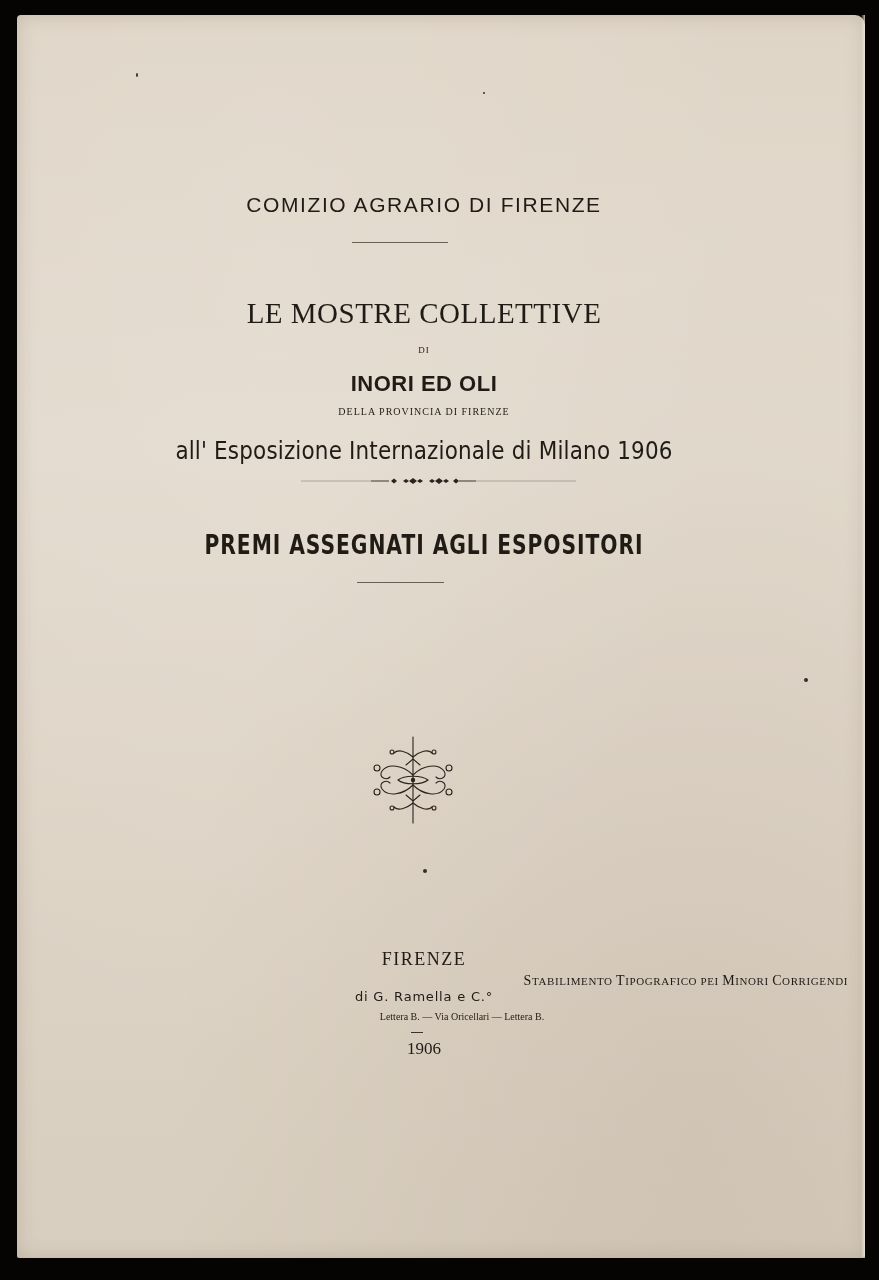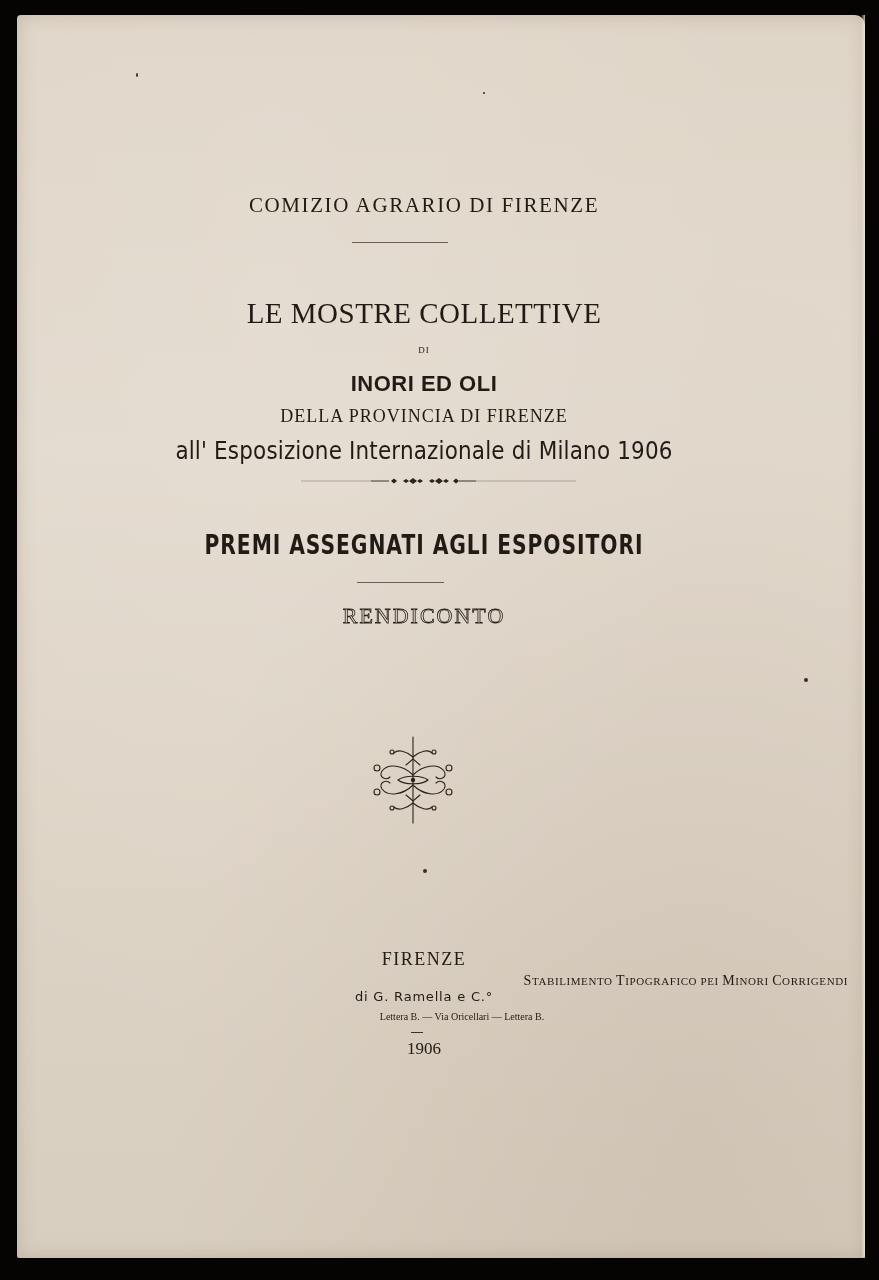--- a/index.html
+++ b/index.html
@@ -13,26 +13,26 @@
       radial-gradient(ellipse at 80% 90%, rgba(120,95,70,0.10), rgba(0,0,0,0) 55%),
       linear-gradient(180deg, #dfd5c7 0%, #e3dace 35%, #ddd3c5 70%, #d8cebf 100%);
     border-radius: 4px 10px 3px 2px;
     box-shadow: inset 0 0 18px rgba(120,100,80,0.25);
   }
   .page::after {
     content: ""; position: absolute; right: 0; top: 0; width: 4px; height: 100%;
     background: linear-gradient(90deg, rgba(255,255,255,0), rgba(240,235,225,0.8));
   }
   .txt { position: absolute; left: 0; width: 100%; text-align: center; color: #211b16; white-space: nowrap; }
-  .society { top: 178px; font-family: Liberation Serif, serif; font-size: 21px; letter-spacing: 1.6px; left: -17px; }
+  .society { top: 178px; font-family: Liberation Sans, sans-serif; font-size: 21px; letter-spacing: 1.6px; left: -17px; }
   .rule { position: absolute; height: 1px; background: #6a5f55; }
   .title1 { top: 282px; font-family: "Liberation Serif", serif; font-size: 29px; letter-spacing: 0.5px; left: -17px; transform: scaleY(1.05); }
   .di { top: 330px; font-family: "Liberation Serif", serif; font-size: 9px; letter-spacing: 1px; left: -17px; }
   .vini { top: 356px; font-family: "Liberation Sans", sans-serif; font-size: 22px; font-weight: bold; letter-spacing: 0.5px; left: -17px; }
-  .provincia { top: 391px; font-family: "Liberation Serif", serif; font-size: 18px; letter-spacing: 1px; left: -17px; }
+  .provincia { top: 391px; font-family: "Liberation Serif", serif; font-size: 10px; letter-spacing: 1px; left: -17px; }
   .expo { top: 421px; font-family: "DejaVu Sans", sans-serif; font-size: 25px; font-weight: normal; left: -17px; transform: scaleX(0.86); letter-spacing: 0.2px; }
   .premi { top: 515px; font-family: "DejaVu Sans", sans-serif; font-weight: bold; font-size: 26px; letter-spacing: 1.2px; left: -17px; transform: scaleX(0.78); }
   .rendiconto { top: 588px; font-family: "Liberation Serif", serif; font-size: 22px; letter-spacing: 2px; left: -17px; color: #ffffff00; -webkit-text-stroke: 0.8px #2a231d; }
   .city { top: 934px; font-family: Liberation Serif, serif; font-size: 18px; letter-spacing: 1.5px; left: -17px; }
   .printer { top: 958px; font-family: "Liberation Serif", serif; font-size: 11px; letter-spacing: 0.6px; left: -17px; text-align: right; }
   .printer .big { font-size: 14px; }
   .ramella { top: 974px; font-family: "DejaVu Sans", sans-serif; font-size: 13px; letter-spacing: 0.8px; left: -17px; }
   .address { top: 996px; font-family: "Liberation Serif", serif; font-size: 10px; left: -17px; margin-left: 38px; }
   .dash { position: absolute; left: 394px; top: 1017px; width: 12px; height: 1px; background: #3a322b; }
   .year { top: 1024px; font-family: "Liberation Serif", serif; font-size: 17px; left: -17px; }
@@ -60,21 +60,20 @@
     <path d="M90 5 l3 -2.5 l3 2.5 l-3 2.5z" fill="#2a231d"></path>
     <path d="M102 5 l3 -2 l3 2 l-3 2z M108 5 l4 -3 l4 3 l-4 3z M116 5 l3 -2 l3 2 l-3 2z" fill="#2a231d"></path>
     <path d="M128 5 l3 -2 l3 2 l-3 2z M134 5 l4 -3 l4 3 l-4 3z M142 5 l3 -2 l3 2 l-3 2z" fill="#2a231d"></path>
     <path d="M152 5 l3 -2.5 l3 2.5 l-3 2.5z" fill="#2a231d"></path>
     <line x1="158" y1="5" x2="175" y2="5" stroke="#3a322b" stroke-width="1"></line>
     <line x1="175" y1="5" x2="275" y2="5" stroke="#8a8076" stroke-width="0.6"></line>
   </svg>
 
   <div class="txt premi">PREMI ASSEGNATI AGLI ESPOSITORI</div>
   <div class="rule" style="left:340px; top:567px; width:87px;"></div>
-  <div class="txt rendiconto">RENDICONTO</div>
 
   <svg class="ornament" viewBox="0 0 90 90">
     <g fill="none" stroke="#2a231d" stroke-width="1.1" stroke-linecap="round">
       <line x1="45" y1="2" x2="45" y2="88"></line>
       <path d="M45 40 C35 30, 20 28, 14 36 C10 42, 18 46, 22 42"></path>
       <path d="M45 40 C55 30, 70 28, 76 36 C80 42, 72 46, 68 42"></path>
       <path d="M45 50 C35 60, 20 62, 14 54 C10 48, 18 44, 22 48"></path>
       <path d="M45 50 C55 60, 70 62, 76 54 C80 48, 72 44, 68 48"></path>
       <path d="M45 22 C38 16, 30 14, 26 18"></path>
       <path d="M45 22 C52 16, 60 14, 64 18"></path>

